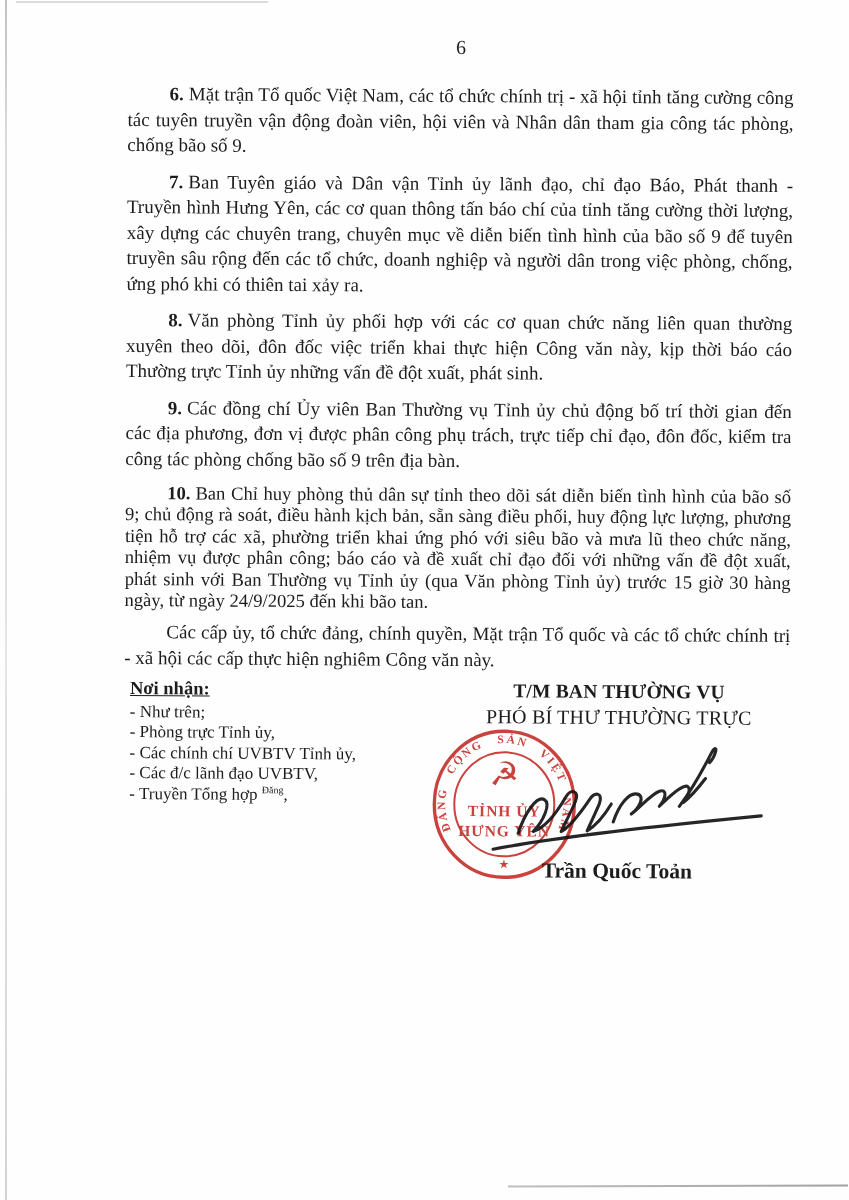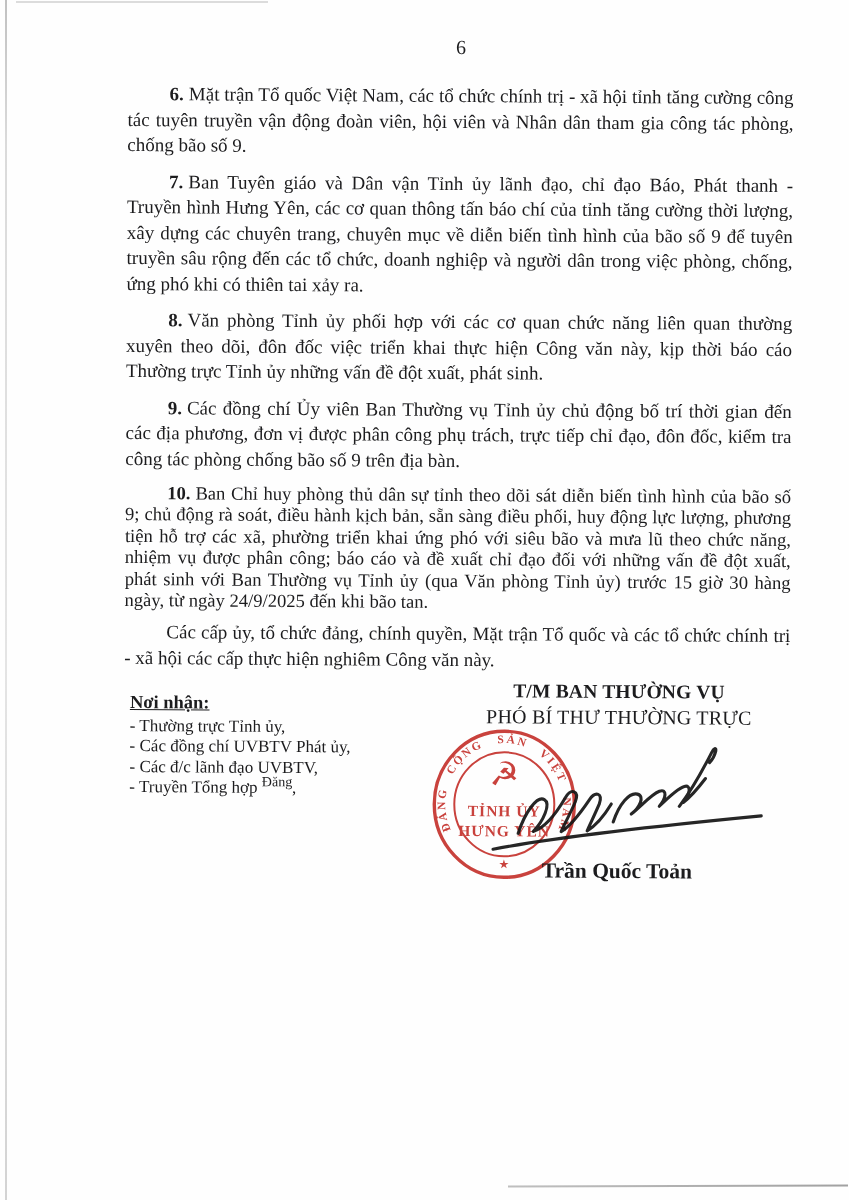--- a/index.html
+++ b/index.html
@@ -28,22 +28,22 @@
     margin:0 0 11px 0;
     font-size:19px;line-height:25.5px;
     text-align:justify;text-indent:42px;
   }
   .para .pnum{margin-right:5px;}
   .para.tight{font-size:18.6px;line-height:21.4px;margin-bottom:9px;}
   .para.closing{margin-bottom:6px;}
   
   .footer{position:relative;height:240px;margin-top:2px;}
   .recipients{position:absolute;left:6px;top:2px;font-size:17px;line-height:20.5px;}
-  .rec-heading{font-weight:bold;text-decoration:underline;font-size:18.5px;margin-bottom:3px;margin-top:14px;}
-  .rec-item sup{font-size:14px;line-height:0;text-align:center;}
+  .rec-heading{font-weight:bold;text-decoration:underline;font-size:18.5px;margin-bottom:3px;}
+  .rec-item sup{font-size:10px;line-height:0;text-align:center;}
   .sign-col{position:absolute;left:334px;top:0;width:322px;text-align:center;}
   .sign-authority{font-weight:bold;font-size:19.5px;line-height:25px;letter-spacing:.2px;}
   .sign-title{font-size:20px;line-height:26px;letter-spacing:.2px;}
   .seal-svg{position:absolute;left:306px;top:50px;opacity:.92;}
   .signature-svg{position:absolute;left:350px;top:55px;}
   .signer-name{position:absolute;left:354px;top:180px;width:280px;text-align:center;
     font-weight:bold;font-size:21.5px;}
 </style>
 </head>
 <body>
@@ -78,22 +78,23 @@
     </p>
 
     <p class="para closing">
       <span>Các cấp ủy, tổ chức đảng, chính quyền, Mặt trận Tổ quốc và các tổ chức chính trị - xã hội các cấp thực hiện nghiêm Công văn này.</span>
     </p>
 
     <div class="footer">
 
       <div class="recipients">
         <div class="rec-heading">Nơi nhận:</div>
-        <div class="rec-item">- Thường trực Tỉnh ủy,</div>
-        <div class="rec-item">- Các đồng chí UVBTV Phát ủy,</div>
+        <div class="rec-item">- Như trên;</div>
+        <div class="rec-item">- Phòng trực Tỉnh ủy,</div>
+        <div class="rec-item">- Các chính chí UVBTV Tỉnh ủy,</div>
         <div class="rec-item">- Các đ/c lãnh đạo UVBTV,</div>
         <div class="rec-item"><span>- Truyền Tổng hợp </span><sup>Đăng</sup><span>,</span></div>
       </div>
 
       <div class="sign-col">
         <div class="sign-authority">T/M BAN THƯỜNG VỤ</div>
         <div class="sign-title">PHÓ BÍ THƯ THƯỜNG TRỰC</div>
       </div>
 
       <svg class="seal-svg" width="150" height="152" viewBox="0 0 150 152">

